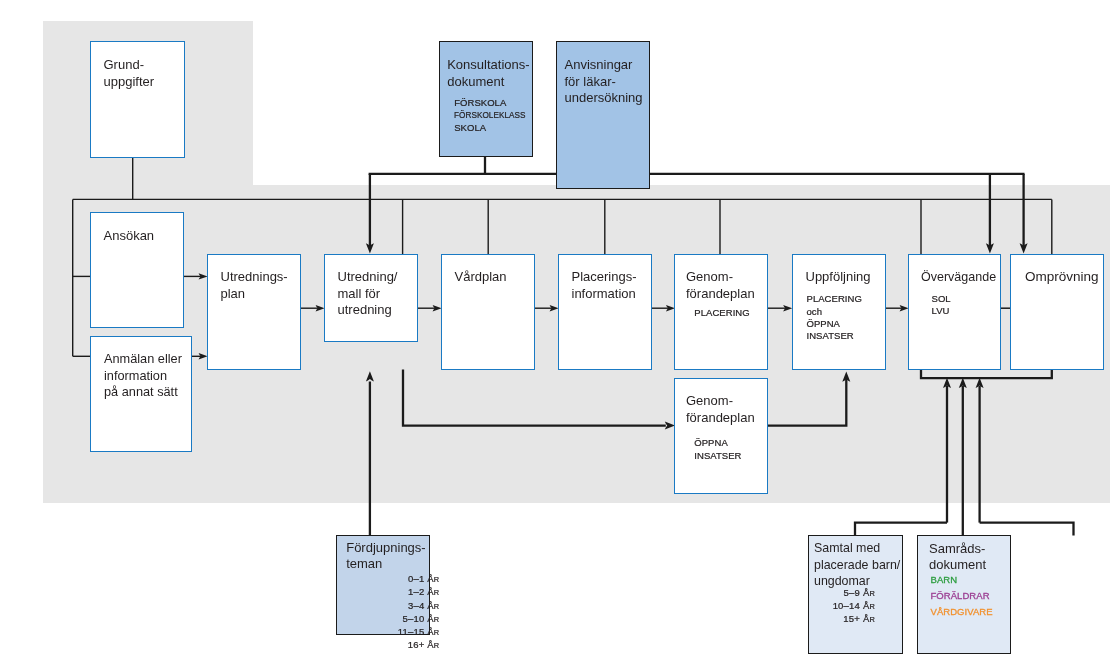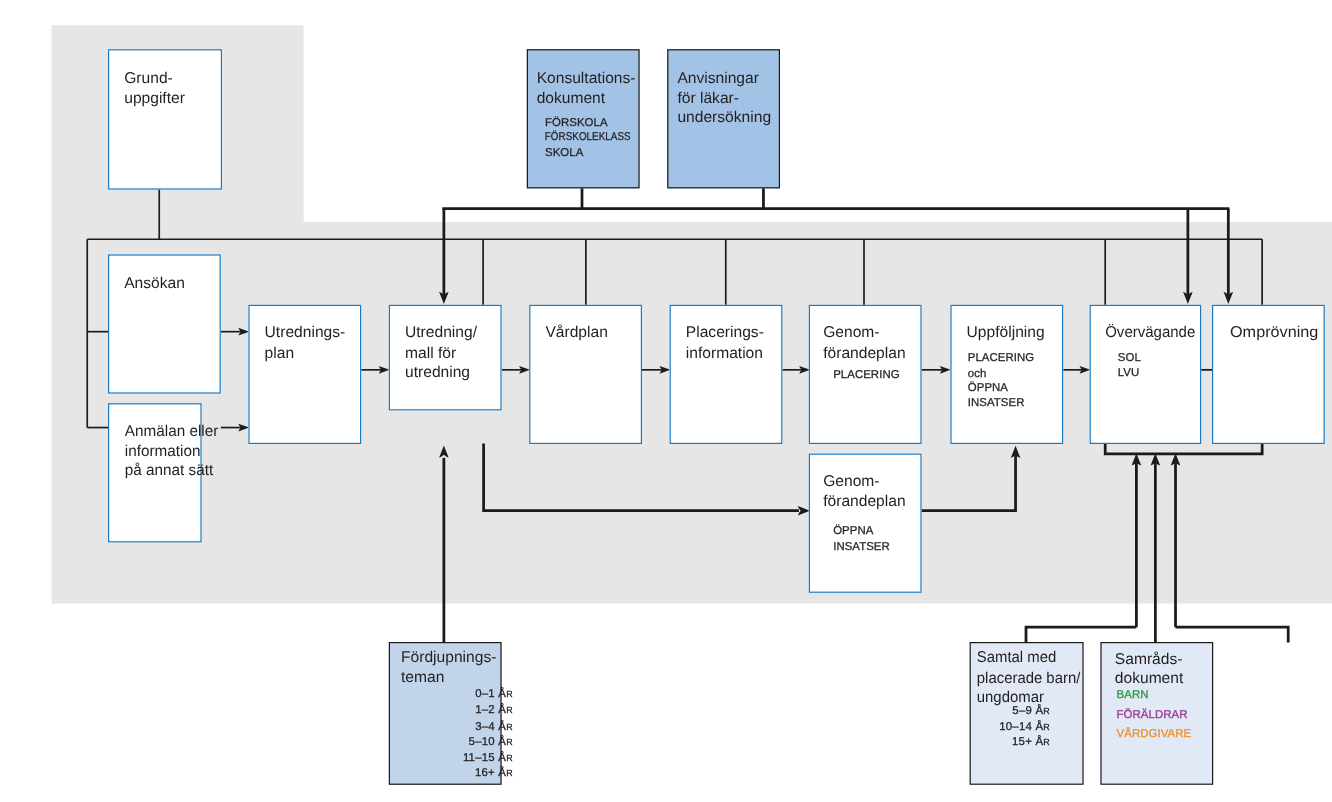--- a/index.html
+++ b/index.html
@@ -101,31 +101,31 @@
   <div class="bx blue" style="left:409px;top:41px;width:94px;height:116px;">
     <div class="ttl" style="left:7.2px;top:15.2px;">Konsultations-
 dokument</div>
     <div class="taglist" style="left:14.2px;top:55px;">
       <div class="tag">FÖRSKOLA</div>
       <div class="tag" style="transform:scaleX(0.862);transform-origin:0 0;">FÖRSKOLEKLASS</div>
       <div class="tag">SKOLA</div>
     </div>
   </div>
 
-  <div class="bx blue" style="left:526px;top:41px;width:94px;height:116px;padding-left:31px;">
+  <div class="bx blue" style="left:526px;top:41px;width:94px;height:148px;padding-left:31px;">
     <div class="ttl" style="left:7.5px;top:15.2px;">Anvisningar
 för läkar-
 undersökning</div>
   </div>
 
   <div class="bx white" style="left:60px;top:212px;width:94px;height:116px;">
     <div class="ttl" style="left:12.5px;top:15.2px;">Ansökan</div>
   </div>
 
-  <div class="bx white" style="left:60px;top:336px;width:78px;height:116px;">
+  <div class="bx white" style="left:60px;top:336px;width:102px;height:116px;">
     <div class="ttl" style="left:12.5px;top:14.2px;transform:scaleX(0.98);transform-origin:0 0;">Anmälan eller
 information
 på annat sätt</div>
   </div>
 
   <div class="bx white" style="left:177px;top:254px;width:94px;height:116px;">
     <div class="ttl" style="left:12.5px;top:14.2px;">Utrednings-
 plan</div>
   </div>
 
@@ -168,21 +168,21 @@
     <div class="ttl" style="left:14px;top:14.2px;transform:scaleX(1.04);transform-origin:0 0;">Omprövning</div>
   </div>
 
   <div class="bx white" style="left:644px;top:378px;width:94px;height:116px;">
     <div class="ttl" style="left:11px;top:14.2px;">Genom-
 förandeplan</div>
     <div class="tag" style="left:19.3px;top:58.2px;">ÖPPNA
 INSATSER</div>
   </div>
 
-  <div class="bx mid" style="left:294px;top:535px;width:94px;height:119px;">
+  <div class="bx mid" style="left:306px;top:535px;width:94px;height:100px;">
     <div class="ttl" style="left:9.2px;top:3.6px;">Fördjupnings-
 teman</div>
     <div class="taglist agelist" style="left:0;top:36.2px;width:67.4px;text-align:right;padding-left:35px;">
         <div class="tag">0–1 Å<span class="sc">R</span></div>
         <div class="tag">1–2 Å<span class="sc">R</span></div>
         <div class="tag">3–4 Å<span class="sc">R</span></div>
         <div class="tag">5–10 Å<span class="sc">R</span></div>
         <div class="tag">11–15 Å<span class="sc">R</span></div>
         <div class="tag">16+ Å<span class="sc">R</span></div>
       </div>

